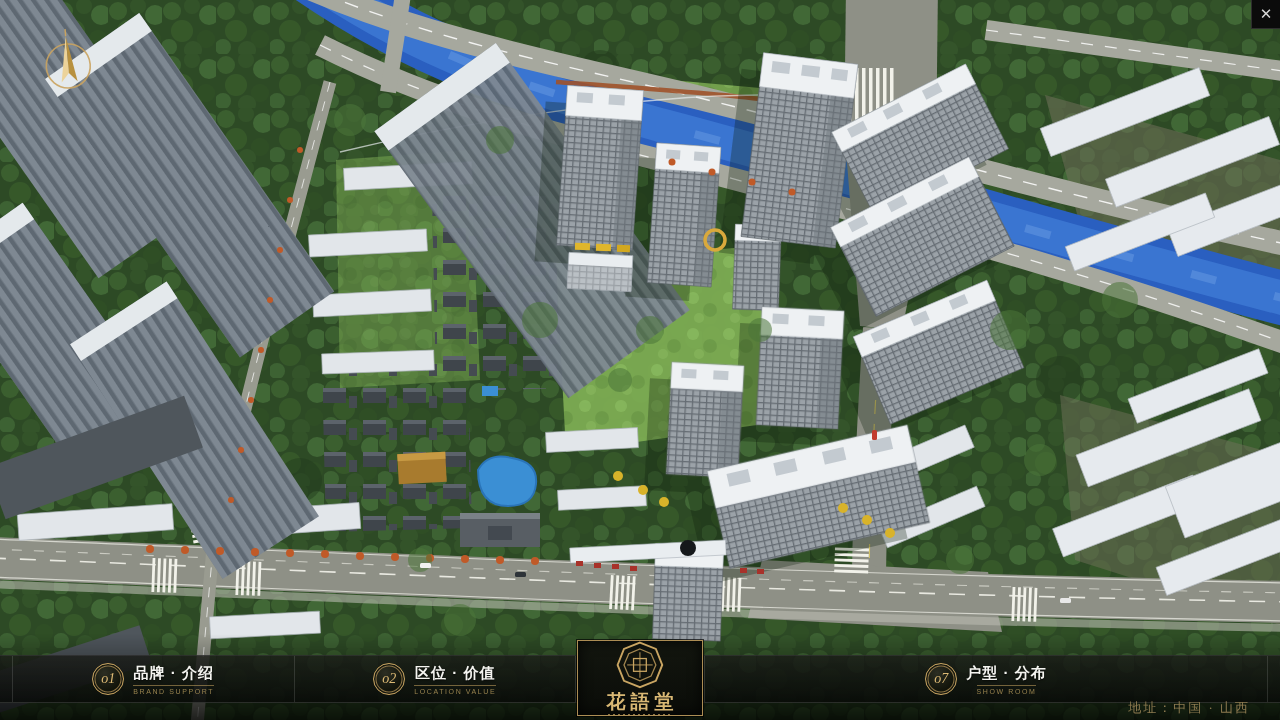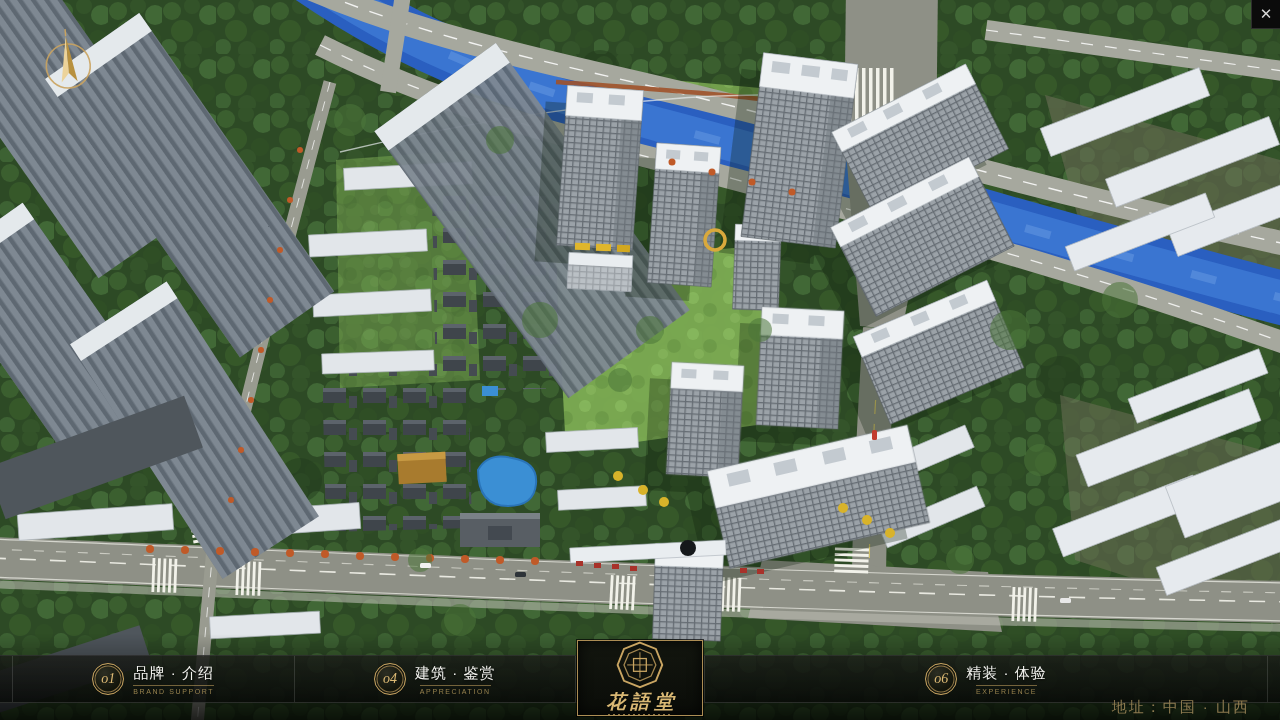--- a/index.html
+++ b/index.html
@@ -22,36 +22,36 @@
   .nav-spacer{width:128px;flex:0 0 auto;}
   .nav-item{flex:1 1 0;display:flex;align-items:center;justify-content:center;gap:9px;cursor:pointer;
     border-left:1px solid rgba(255,255,255,.13);}
   .badge{width:32px;height:32px;border-radius:50%;flex:0 0 auto;box-sizing:border-box;
     border:1.5px solid #c9a562;
     box-shadow:inset 0 0 0 1.5px #14160f, inset 0 0 0 2.5px rgba(201,165,98,.65);
     background:radial-gradient(circle at 38% 30%,#2c2e23,#0f1107 72%);
     color:#ddba74;font-family:"Liberation Serif",serif;font-style:italic;font-size:14px;
     display:flex;align-items:center;justify-content:center;}
   .nav-texts{display:flex;flex-direction:column;align-items:center;}
-  .zh{color:#f4f4f0;font-weight:400;font-size:15px;letter-spacing:1px;white-space:nowrap;
+  .zh{color:#f4f4f0;font-weight:700;font-size:15px;letter-spacing:1px;white-space:nowrap;
     text-shadow:0 1px 2px rgba(0,0,0,.75);}
   .en{margin-top:2px;padding-top:2px;border-top:1px solid rgba(201,165,98,.55);
     color:#98834f;font-size:7px;letter-spacing:1.6px;white-space:nowrap;}
 
   .logo-panel{position:absolute;left:50%;transform:translateX(-50%);bottom:4px;width:124px;height:74px;z-index:3;
     background:linear-gradient(180deg,#13160f,#0a0c08);
     border:1px solid rgba(201,165,98,.85);
     box-shadow:0 0 0 1px rgba(0,0,0,.65), inset 0 0 14px rgba(0,0,0,.85);
     display:flex;flex-direction:column;align-items:center;justify-content:center;gap:3px;cursor:pointer;}
   .logo-name{color:#d9b874;font-family:"Liberation Serif",serif;font-weight:700;font-size:19px;
-    letter-spacing:5px;text-indent:5px;line-height:1;font-style:italic;}
+    letter-spacing:5px;text-indent:5px;line-height:1;}
   .logo-subline{width:64px;height:3px;
     background:repeating-linear-gradient(90deg,rgba(201,165,98,.7) 0 2px,transparent 2px 5px);}
 
-  .address{position:absolute;right:30px;bottom:3px;z-index:3;color:#8d7a50;font-size:15px;letter-spacing:2px;}
+  .address{position:absolute;right:30px;bottom:3px;z-index:3;color:#8d7a50;font-size:13px;letter-spacing:2px;font-family:Liberation Serif, serif;}
 </style>
 </head>
 <body>
 
 <div class="stage">
 
   <svg class="scene-svg" viewBox="0 0 1280 720" xmlns="http://www.w3.org/2000/svg">
     <defs>
       <pattern id="pT" width="54" height="54" patternUnits="userSpaceOnUse">
         <rect width="54" height="54" fill="#2d4a25"></rect>
@@ -402,34 +402,34 @@
   <nav class="navbar">
     <div class="nav-group">
       <div class="nav-item">
         <span class="badge">o1</span>
         <span class="nav-texts">
             <span class="zh">品牌 · 介绍</span>
             <span class="en">BRAND SUPPORT</span>
           </span>
       </div>
       <div class="nav-item">
-        <span class="badge">o4</span>
+        <span class="badge">o2</span>
         <span class="nav-texts">
-            <span class="zh">建筑 · 鉴赏</span>
-            <span class="en">APPRECIATION</span>
+            <span class="zh">区位 · 价值</span>
+            <span class="en">LOCATION VALUE</span>
           </span>
       </div>
     </div>
     <div class="nav-spacer"></div>
     <div class="nav-group">
       <div class="nav-item">
-        <span class="badge">o6</span>
+        <span class="badge">o7</span>
         <span class="nav-texts">
-            <span class="zh">精装 · 体验</span>
-            <span class="en">EXPERIENCE</span>
+            <span class="zh">户型 · 分布</span>
+            <span class="en">SHOW ROOM</span>
           </span>
       </div>
     </div>
   </nav>
 
   <div class="logo-panel">
     <svg class="seal" viewBox="0 0 30 30" xmlns="http://www.w3.org/2000/svg">
       <polygon points="15,1 25,5 29,15 25,25 15,29 5,25 1,15 5,5" fill="none" stroke="#c9a562" stroke-width="1.2"></polygon>
       <polygon points="15,5 22,8 25,15 22,22 15,25 8,22 5,15 8,8" fill="none" stroke="#c9a562" stroke-width=".8" opacity=".8"></polygon>
       <rect x="11" y="11" width="8" height="8" fill="none" stroke="#c9a562" stroke-width=".8"></rect>

